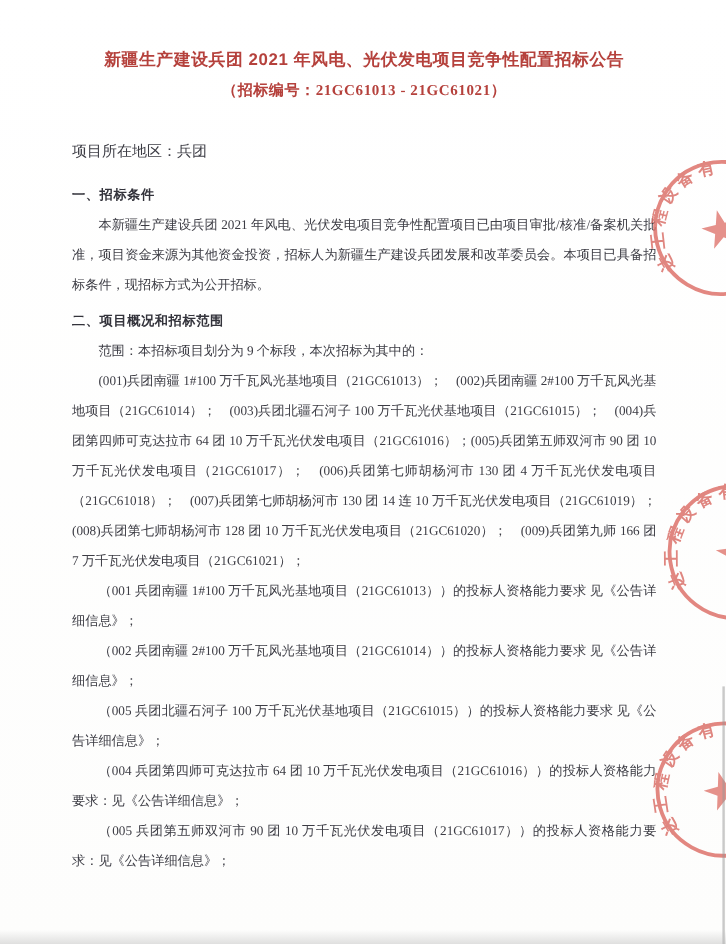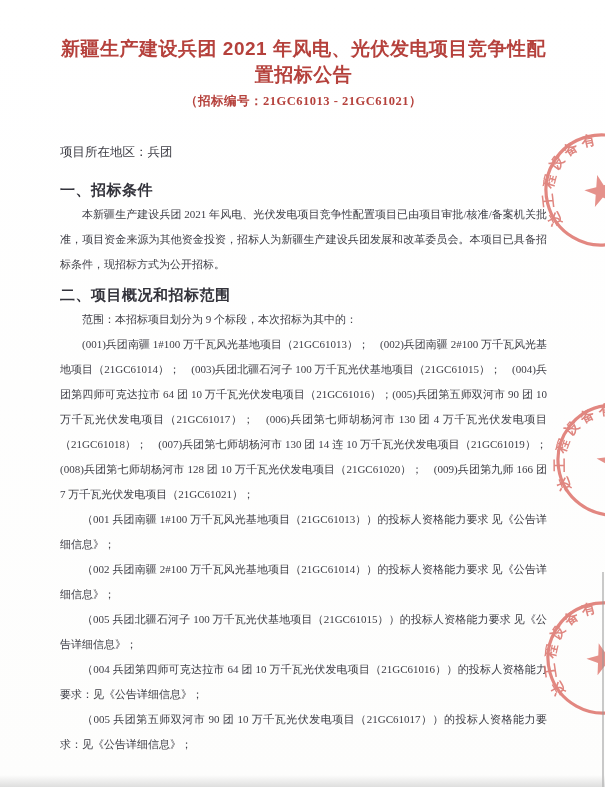--- a/index.html
+++ b/index.html
@@ -15,21 +15,21 @@
     position: absolute; inset: 0;
     box-sizing: border-box;
     padding: 36px 58px 0 60px;
     background: linear-gradient(#ffffff 0%, #fdfdfc 100%);
   }
   .doc-title {
     margin: 0;
     color: #b5413c;
     font-family: "Liberation Sans", "DejaVu Sans", sans-serif;
     font-weight: 700;
-    font-size: 19px;
+    font-size: 14px;
     line-height: 26px;
     text-align: center;
     letter-spacing: .5px;
   }
   .doc-subtitle {
     color: #b5413c;
     font-family: Liberation Serif, serif;
     font-weight: 700;
     font-size: 12.5px;
     line-height: 26px;
@@ -39,21 +39,21 @@
   .location-line {
     margin: 26px 0 12px;
     font-size: 12.5px;
     line-height: 25px;
   }
   h2.sec-heading {
     margin: 5px 0 0;
     color: #33333b;
     font-family: "Liberation Sans", "DejaVu Sans", sans-serif;
     font-weight: 700;
-    font-size: 15px;
+    font-size: 11px;
     line-height: 25px;
     letter-spacing: .5px;
   }
   h2.sec-heading.first { margin-top: 0; }
   p.body-para {
     margin: 0;
     font-size: 11px;
     line-height: 25px;
     text-indent: 2em;
     text-align: justify;

